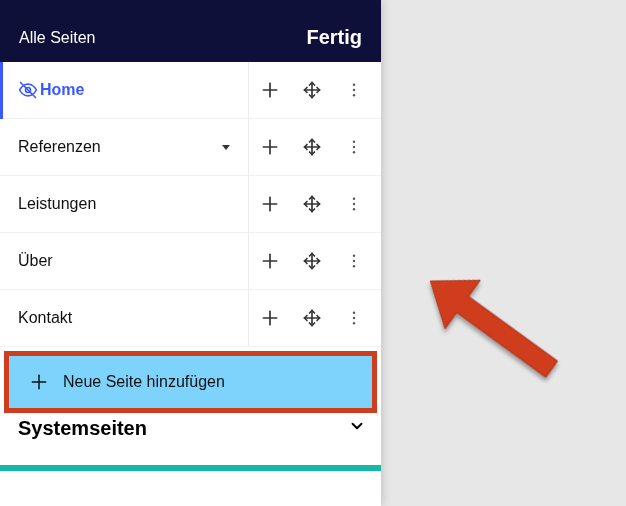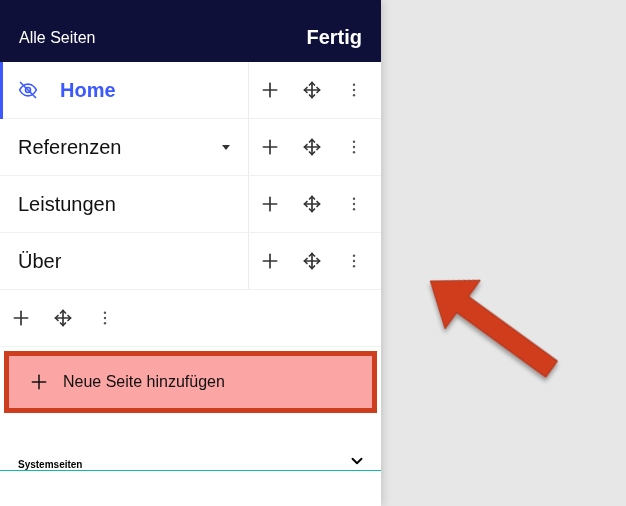--- a/index.html
+++ b/index.html
@@ -47,22 +47,22 @@
     display: flex;
     align-items: center;
     height: 57px;
     border-bottom: 1px solid #f0f0f0;
   }
   .row-label-area {
     flex: 1;
     display: flex;
     align-items: center;
     padding-left: 18px;
-    gap: 22px;
-    font-size: 20px;
+    gap: 2px;
+    font-size: 16px;
     color: #111;
     border-right: 1px solid #ececec;
     height: 100%;
   }
   .row.active .row-name { color: #3b59ff; font-weight: 700; }
   .row-actions {
     display: flex;
     align-items: center;
     height: 100%;
     padding-right: 6px;
@@ -87,31 +87,31 @@
     height: 62px;
     display: flex;
     align-items: center;
     gap: 14px;
     padding-left: 20px;
     font-size: 16px;
     color: #111;
     border: 5px solid #cf3d1f;
     margin: 4px;
     cursor: pointer;
-    background: #fca5a5;
+    background: #7dd3fc;
   }
   .section-row {
     height: 54px;
     display: flex;
-    align-items: flex-end;
+    align-items: flex-start;
     padding: 0 15px 0 18px;
-    font-size: 10px;
+    font-size: 20px;
     font-weight: 700;
     cursor: pointer;
-    border-bottom: 1px solid #14b8a6;
+    border-bottom: 6px solid #14b8a6;
   }
   .section-row .chev { margin-right: 0; }
   .arrow-annot {
     position: absolute;
     left: 395px;
     top: 248px;
     pointer-events: none;
   }
   svg { display: block; }
 </style>
@@ -271,20 +271,23 @@
         <svg width="18" height="18" viewBox="0 0 24 24" fill="#555">
             <circle cx="12" cy="5" r="1.6"></circle>
             <circle cx="12" cy="12" r="1.6"></circle>
             <circle cx="12" cy="19" r="1.6"></circle>
           </svg>
       </span>
     </div>
   </div>
 
   <div class="row">
+    <div class="row-label-area">
+      <span class="row-name">Kontakt</span>
+    </div>
     <div class="row-actions">
       <span class="act-btn">
         <svg width="20" height="20" viewBox="0 0 24 24" stroke="#333" stroke-width="2" fill="none" stroke-linecap="round">
             <line x1="12" y1="4" x2="12" y2="20"></line>
             <line x1="4" y1="12" x2="20" y2="12"></line>
           </svg>
       </span>
       <span class="act-btn">
         <svg width="20" height="20" viewBox="0 0 24 24" stroke="#333" stroke-width="2" fill="none" stroke-linecap="round" stroke-linejoin="round">
           <polyline points="12 3 9 6"></polyline>

